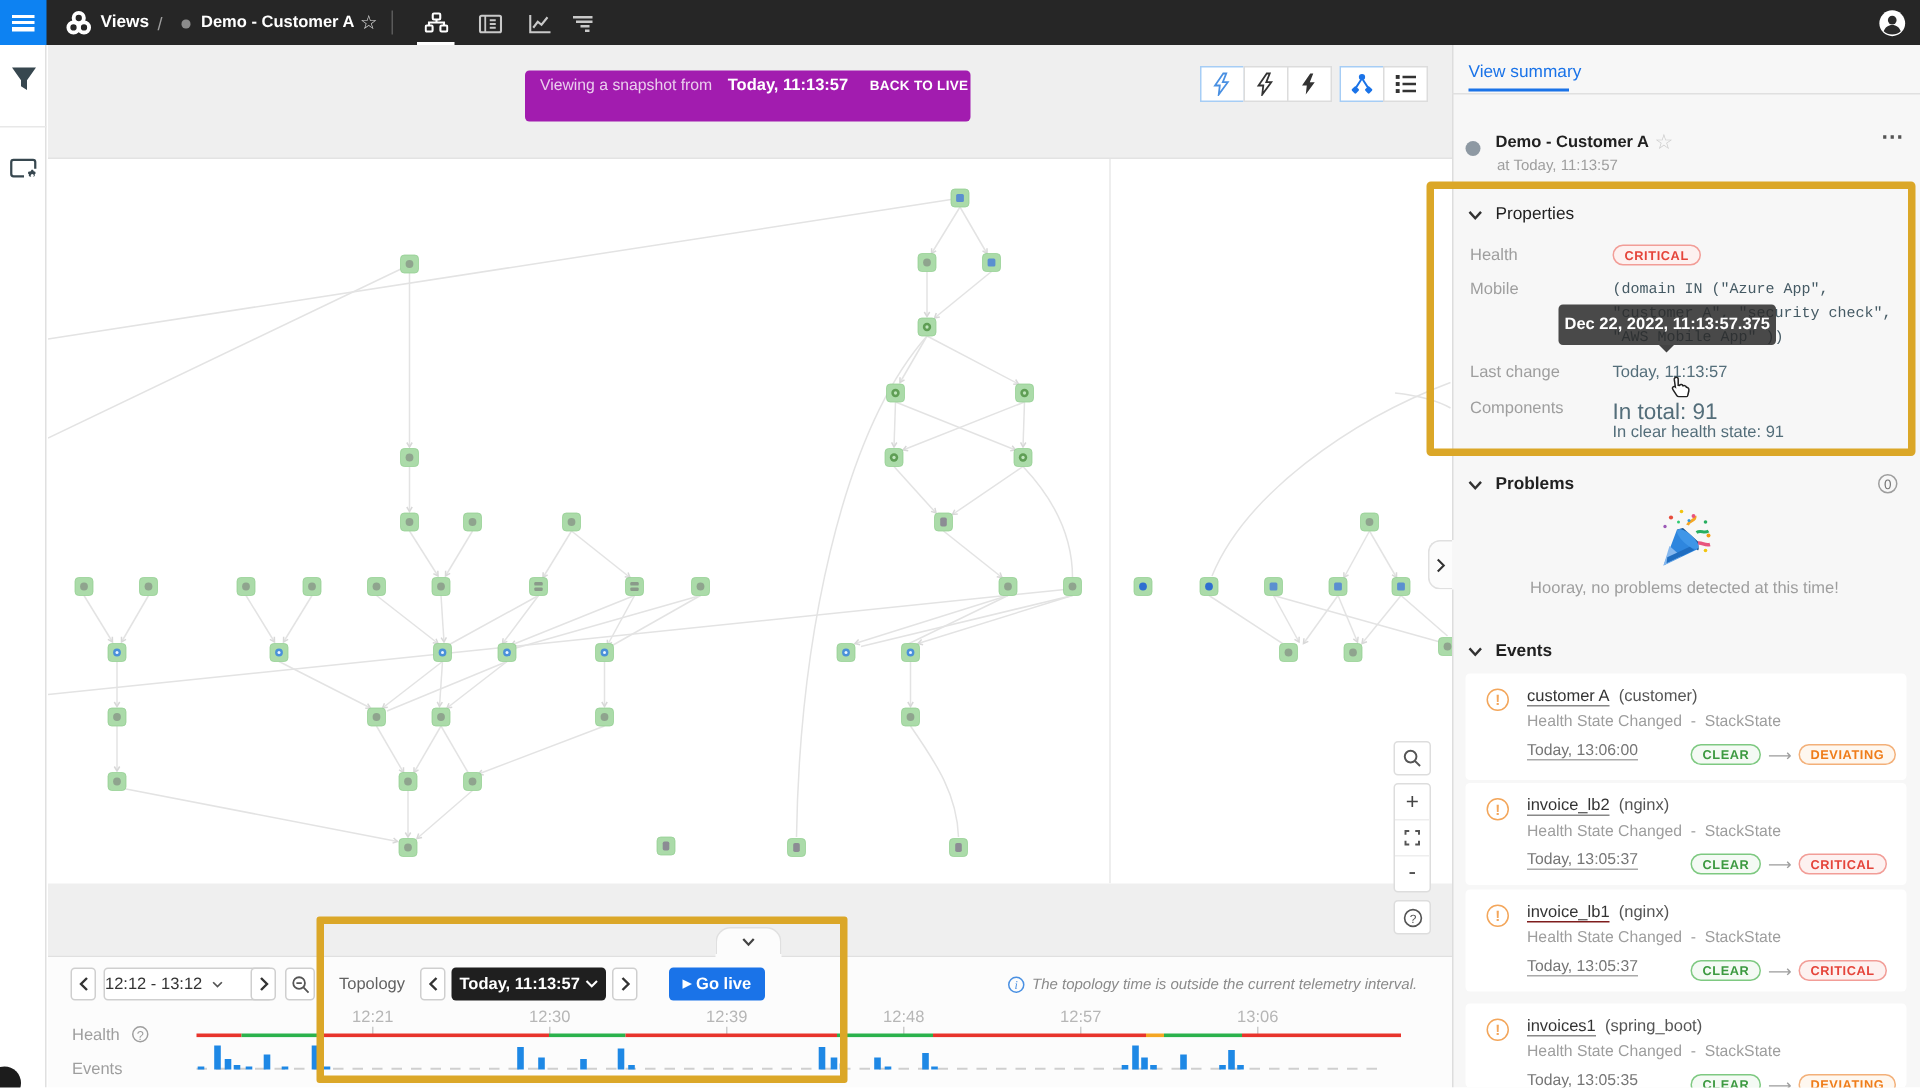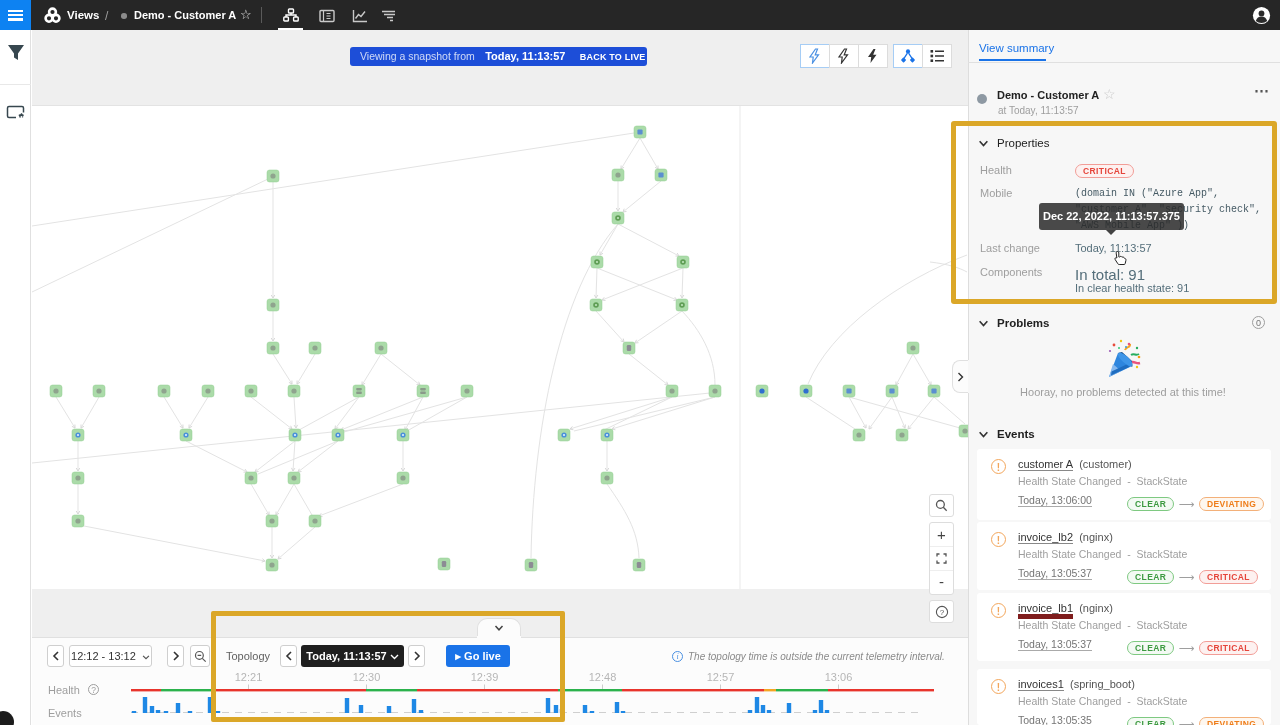--- a/index.html
+++ b/index.html
@@ -55,21 +55,21 @@
     </svg>
   <div class="abs" style="left:0;top:54px;width:31px;height:1px;background:#e8e8e8"></div>
   <svg width="20" height="17" viewBox="0 0 20 17" class="abs" style="left:6px;top:74px">
     <path d="M3 2.5h13a1.5 1.5 0 011.5 1.5v4.5M3 2.5A1.5 1.5 0 001.5 4v8A1.5 1.5 0 003 13.5h7" stroke="#37474f" stroke-width="1.5" fill="none"></path>
     <path d="M14.5 10.2l.5-1h1l.5 1 1 .3.3 1-.7.8.1 1-1 .5-1-.5-1 .5-1-.5.1-1-.7-.8.3-1z" fill="#37474f"></path>
     <circle cx="15.5" cy="13" r="1" fill="#fff"></circle>
   </svg>
 </div>
 
 <div class="abs" style="left:32px;top:30px;width:936px;height:76px;background:#efefef;border-bottom:1px solid #e3e3e3"></div>
-<div class="abs" style="left:350px;top:47px;width:297px;height:19px;background:#1d4ed8;border-radius:3px;color:#fff;font-size:12px;line-height:19px;white-space:nowrap">
+<div class="abs" style="left:350px;top:47px;width:297px;height:34px;background:#a21caf;border-radius:3px;color:#fff;font-size:12px;line-height:19px;white-space:nowrap">
   <span style="margin-left:10px;font-size:10.5px;color:rgba(255,255,255,0.78)">Viewing a snapshot from</span>
   <span style="margin-left:7px;font-size:11px;font-weight:bold">Today, 11:13:57</span>
   <span style="margin-left:11px;font-size:9px;font-weight:bold;letter-spacing:0.2px">BACK TO LIVE</span>
 </div>
 <div class="abs" style="left:801px;top:44px;height:24px;display:flex">
     <div style="width:30px;height:24px;background:#fff;border:1px solid #a6cdf5;margin-left:-1px;display:flex;align-items:center;justify-content:center">
       <svg width="16" height="16" viewBox="0 0 16 16" fill="none" style="">
         <path d="M8.5 1L3 9h3.2L5.5 15l6-8.2H8.2L10.5 1z" stroke="#4a90e2" stroke-width="1.2"></path>
       </svg>
     </div>
@@ -372,21 +372,21 @@
 <div class="abs" style="left:477px;top:618px;width:44px;height:19px;background:#fcfcfc;border:1px solid #e0e0e0;border-bottom:none;border-radius:10px 10px 0 0"></div>
 <div class="abs" style="left:477px;top:636px;width:44px;height:3px;background:#fcfcfc"></div>
 <svg width="10" height="10" viewBox="0 0 10 10" style="position:absolute;left:494px;top:623px">
     <path d="M1.5 3l3.5 3.8L8.5 3" stroke="#444" stroke-width="1.5" fill="none"></path>
   </svg>
 <div class="abs" style="left:47px;top:645px;width:17px;height:22px;background:#fff;border:1px solid #cfcfcf;border-radius:3px;display:flex;align-items:center;justify-content:center">
     <svg width="8" height="10" viewBox="0 0 8 10">
       <path d="M6 1L2 5l4 4" stroke="#333" stroke-width="1.6" fill="none"></path>
     </svg>
   </div>
-<div class="abs" style="left:69px;top:645px;width:83px;height:22px;background:#fff;border:1px solid #cfcfcf;border-radius:3px;font-size:11px;color:#333;line-height:20px;text-align:center">12:12 - 13:12 &nbsp;<svg width="8" height="5" viewBox="0 0 9 6">
+<div class="abs" style="left:69px;top:645px;width:113px;height:22px;background:#fff;border:1px solid #cfcfcf;border-radius:3px;font-size:11px;color:#333;line-height:20px;">12:12 - 13:12 &nbsp;<svg width="8" height="5" viewBox="0 0 9 6">
       <path d="M1 1l3.5 3.5L8 1" stroke="#555" stroke-width="1.4" fill="none"></path>
     </svg></div>
 <div class="abs" style="left:167px;top:645px;width:17px;height:22px;background:#fff;border:1px solid #cfcfcf;border-radius:3px;display:flex;align-items:center;justify-content:center">
     <svg width="8" height="10" viewBox="0 0 8 10">
       <path d="M2 1l4 4-4 4" stroke="#333" stroke-width="1.6" fill="none"></path>
     </svg>
   </div>
 <div class="abs" style="left:190px;top:645px;width:20px;height:22px;background:#fff;border:1px solid #cfcfcf;border-radius:3px;display:flex;align-items:center;justify-content:center">
     <svg width="13" height="13" viewBox="0 0 13 13">
       <circle cx="5.4" cy="5.4" r="3.9" stroke="#555" stroke-width="1.2" fill="none"></circle>
@@ -546,21 +546,21 @@
 <div style="position:absolute;left:977px;top:522px;width:294px;height:68px;background:#fff;border-radius:3px">
   <div style="position:absolute;left:14px;top:10px;width:15px;height:15px;border:1.6px solid #f3a65b;border-radius:50%;color:#f3a65b;font-size:10px;font-weight:bold;text-align:center;line-height:15px">!</div>
   <div style="position:absolute;left:41px;top:9px;font-size:11px;color:#333"><span style="border-bottom:1px solid #888">invoice_lb2</span>&nbsp; <span style="color:#555">(nginx)</span></div>
   <div style="position:absolute;left:41px;top:26px;font-size:10.5px;color:#9e9e9e">Health State Changed &nbsp;-&nbsp; StackState</div>
   <div style="position:absolute;left:41px;top:45px;font-size:10.5px;color:#757575"><span style="border-bottom:1px solid #aaa">Today, 13:05:37</span></div>
   <div style="position:absolute;left:150px;top:45px;width:127px;text-align:right;white-space:nowrap"><span style="display:inline-block;border:1px solid #7ec981;background:#f4faf4;color:#3d9a41;font-size:8.5px;font-weight:bold;letter-spacing:0.4px;border-radius:8px;line-height:12.5px;padding:0 7px;vertical-align:middle">CLEAR</span> <span style="color:#9e9e9e;font-size:11px">⟶</span> <span style="display:inline-block;border:1px solid #f29d97;background:#fdf1f0;color:#e5453b;font-size:8.5px;font-weight:bold;letter-spacing:0.4px;border-radius:8px;line-height:12.5px;padding:0 7px;vertical-align:middle">CRITICAL</span></div>
 </div>
 
 <div style="position:absolute;left:977px;top:593px;width:294px;height:68px;background:#fff;border-radius:3px">
   <div style="position:absolute;left:14px;top:10px;width:15px;height:15px;border:1.6px solid #f3a65b;border-radius:50%;color:#f3a65b;font-size:10px;font-weight:bold;text-align:center;line-height:15px">!</div>
-  <div style="position:absolute;left:41px;top:9px;font-size:11px;color:#333"><span style="border-bottom:5px solid #7f1d1d">invoice_lb1</span>&nbsp; <span style="color:#555">(nginx)</span></div>
+  <div style="position:absolute;left:41px;top:9px;font-size:11px;color:#333"><span style="border-bottom:1px solid #7f1d1d">invoice_lb1</span>&nbsp; <span style="color:#555">(nginx)</span></div>
   <div style="position:absolute;left:41px;top:26px;font-size:10.5px;color:#9e9e9e">Health State Changed &nbsp;-&nbsp; StackState</div>
   <div style="position:absolute;left:41px;top:45px;font-size:10.5px;color:#757575"><span style="border-bottom:1px solid #aaa">Today, 13:05:37</span></div>
   <div style="position:absolute;left:150px;top:45px;width:127px;text-align:right;white-space:nowrap"><span style="display:inline-block;border:1px solid #7ec981;background:#f4faf4;color:#3d9a41;font-size:8.5px;font-weight:bold;letter-spacing:0.4px;border-radius:8px;line-height:12.5px;padding:0 7px;vertical-align:middle">CLEAR</span> <span style="color:#9e9e9e;font-size:11px">⟶</span> <span style="display:inline-block;border:1px solid #f29d97;background:#fdf1f0;color:#e5453b;font-size:8.5px;font-weight:bold;letter-spacing:0.4px;border-radius:8px;line-height:12.5px;padding:0 7px;vertical-align:middle">CRITICAL</span></div>
 </div>
 
 <div style="position:absolute;left:977px;top:669px;width:294px;height:56px;background:#fff;border-radius:3px">
   <div style="position:absolute;left:14px;top:10px;width:15px;height:15px;border:1.6px solid #f3a65b;border-radius:50%;color:#f3a65b;font-size:10px;font-weight:bold;text-align:center;line-height:15px">!</div>
   <div style="position:absolute;left:41px;top:9px;font-size:11px;color:#333"><span style="border-bottom:1px solid #888">invoices1</span>&nbsp; <span style="color:#555">(spring_boot)</span></div>
   <div style="position:absolute;left:41px;top:26px;font-size:10.5px;color:#9e9e9e">Health State Changed &nbsp;-&nbsp; StackState</div>
   <div style="position:absolute;left:41px;top:45px;font-size:10.5px;color:#757575"><span style="border-bottom:1px solid #aaa">Today, 13:05:35</span></div>

